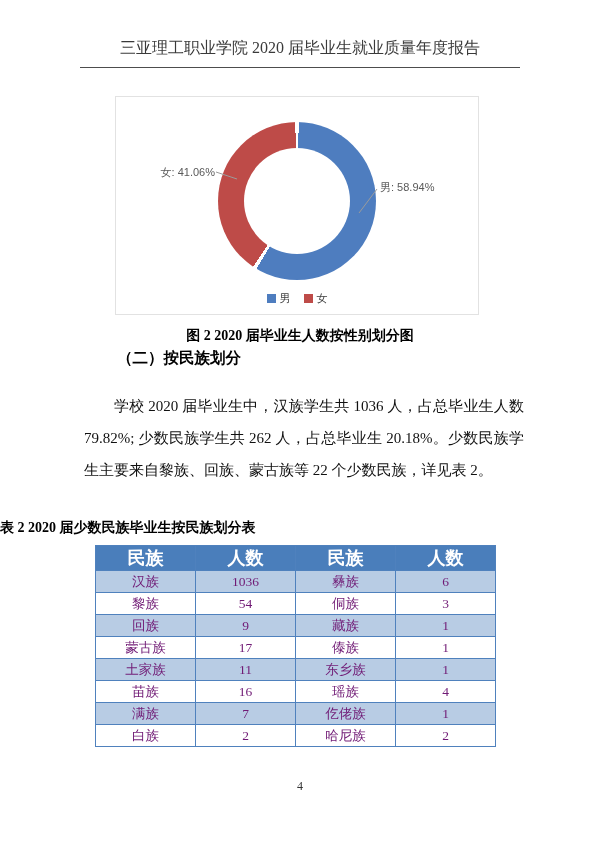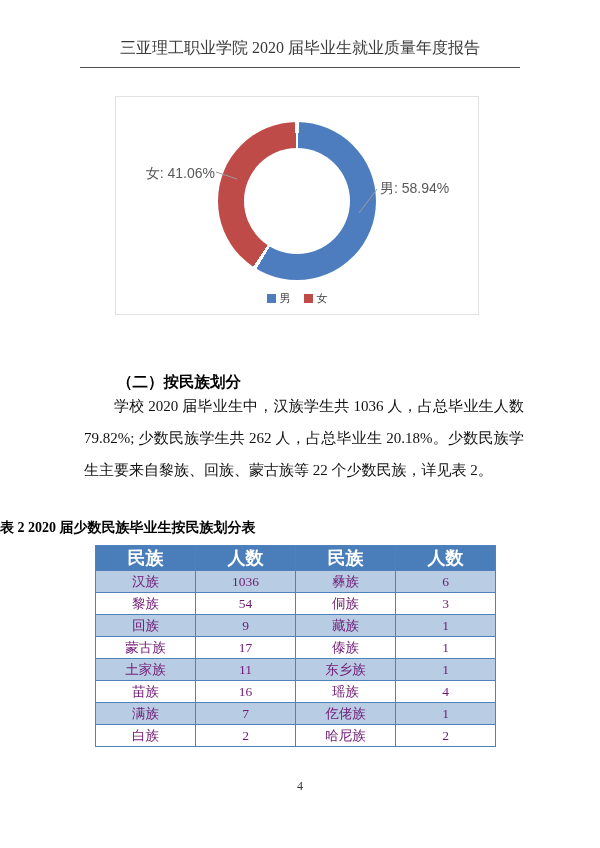--- a/index.html
+++ b/index.html
@@ -9,34 +9,34 @@
   
   .doc-header{position:absolute;top:38px;left:80px;right:80px;text-align:center;
               font-size:16px;color:#3a3a3a;padding-bottom:8px;border-bottom:1px solid #4d4d4d;}
 
   
   .chart-frame{position:absolute;left:115px;top:96px;width:362px;height:217px;
                border:1px solid #e2e2e2;background:#fff;}
   .donut{position:absolute;left:102px;top:25px;width:158px;height:158px;border-radius:50%;}
   .donut-hole{position:absolute;inset:26px;background:#ffffff;border-radius:50%;}
   .callout{position:absolute;font-family:"Liberation Sans","DejaVu Sans",sans-serif;
-           font-size:14px;color:#595959;white-space:nowrap;}
+           font-size:11px;color:#595959;white-space:nowrap;}
   .callout-female{right:263px;top:68px;}
   .callout-male{left:264px;top:83px;}
   .connectors{position:absolute;inset:0;pointer-events:none;}
   .legend{position:absolute;left:0;right:0;bottom:8px;display:flex;justify-content:center;
           align-items:center;gap:13px;font-family:"Liberation Sans","DejaVu Sans",sans-serif;
           font-size:11px;color:#404040;}
   .legend-item{display:flex;align-items:center;gap:4px;}
   .swatch{width:9px;height:9px;display:inline-block;}
 
   .figure-caption{position:absolute;top:327px;left:0;right:0;text-align:center;
                   font-size:14px;font-weight:bold;color:#000;}
 
-  .section-heading{position:absolute;left:117px;top:372px;font-size:15.5px;font-weight:bold;color:#000;}
+  .section-heading{position:absolute;left:117px;top:348px;font-size:15.5px;font-weight:bold;color:#000;}
 
   .body-paragraph{position:absolute;left:84px;top:390px;width:440px;font-size:15px;
                   line-height:32px;text-align:justify;text-indent:2em;color:#111;}
 
   .table-caption{position:absolute;top:519px;left:0;right:0;text-align:left;
                  font-size:14px;font-weight:bold;color:#000;}
 
   
   .etable{position:absolute;left:95px;top:545px;width:401px;border-collapse:collapse;
           table-layout:fixed;font-size:13.5px;}
@@ -72,20 +72,21 @@
         <span class="swatch" style="background: rgb(78, 125, 191);"></span>
         <span>男</span>
       </span>
       <span class="legend-item">
         <span class="swatch" style="background: rgb(190, 75, 72);"></span>
         <span>女</span>
       </span>
     </div>
   </div>
 
+  <div class="figure-caption">图 2  2020 届毕业生人数按性别划分图</div>
 
   <div class="section-heading">（二）按民族划分</div>
 
   <div class="body-paragraph">学校 2020 届毕业生中，汉族学生共 1036 人，占总毕业生人数 79.82%; 少数民族学生共 262 人，占总毕业生 20.18%。少数民族学生主要来自黎族、回族、蒙古族等 22 个少数民族，详见表 2。</div>
 
   <div class="table-caption">表 2  2020 届少数民族毕业生按民族划分表</div>
 
   <table class="etable">
     <thead>
       <tr>

